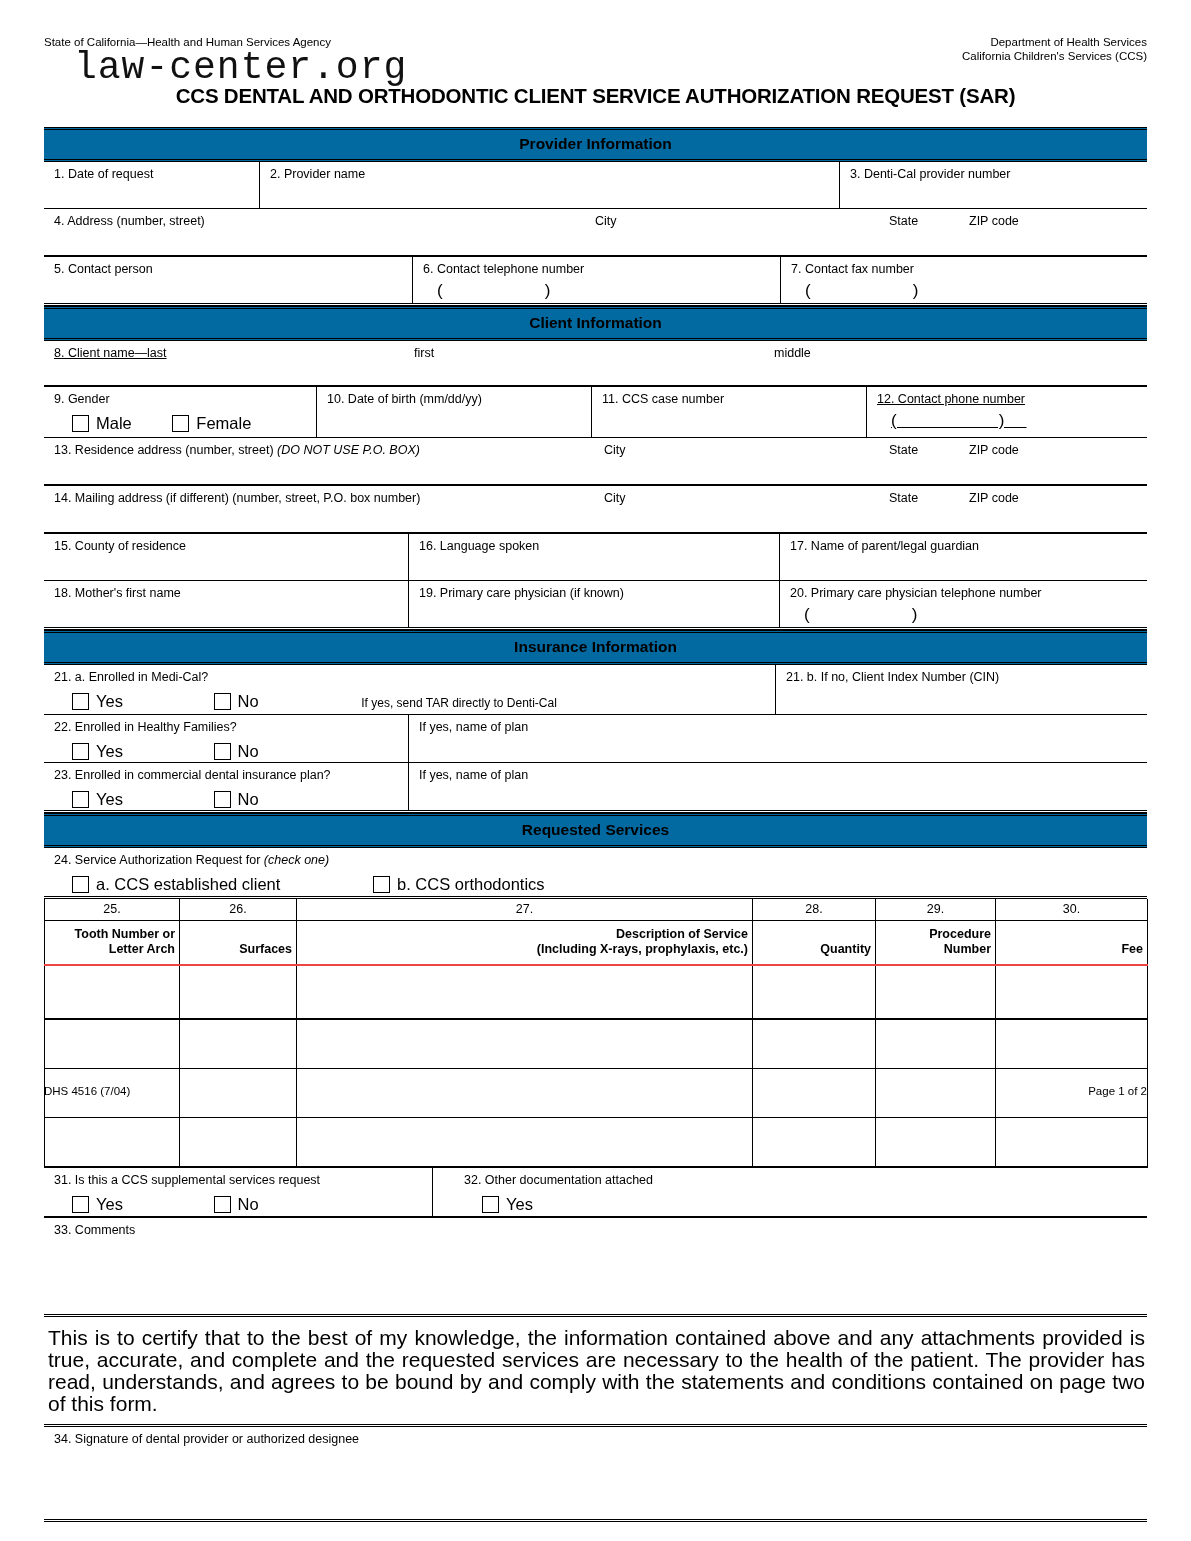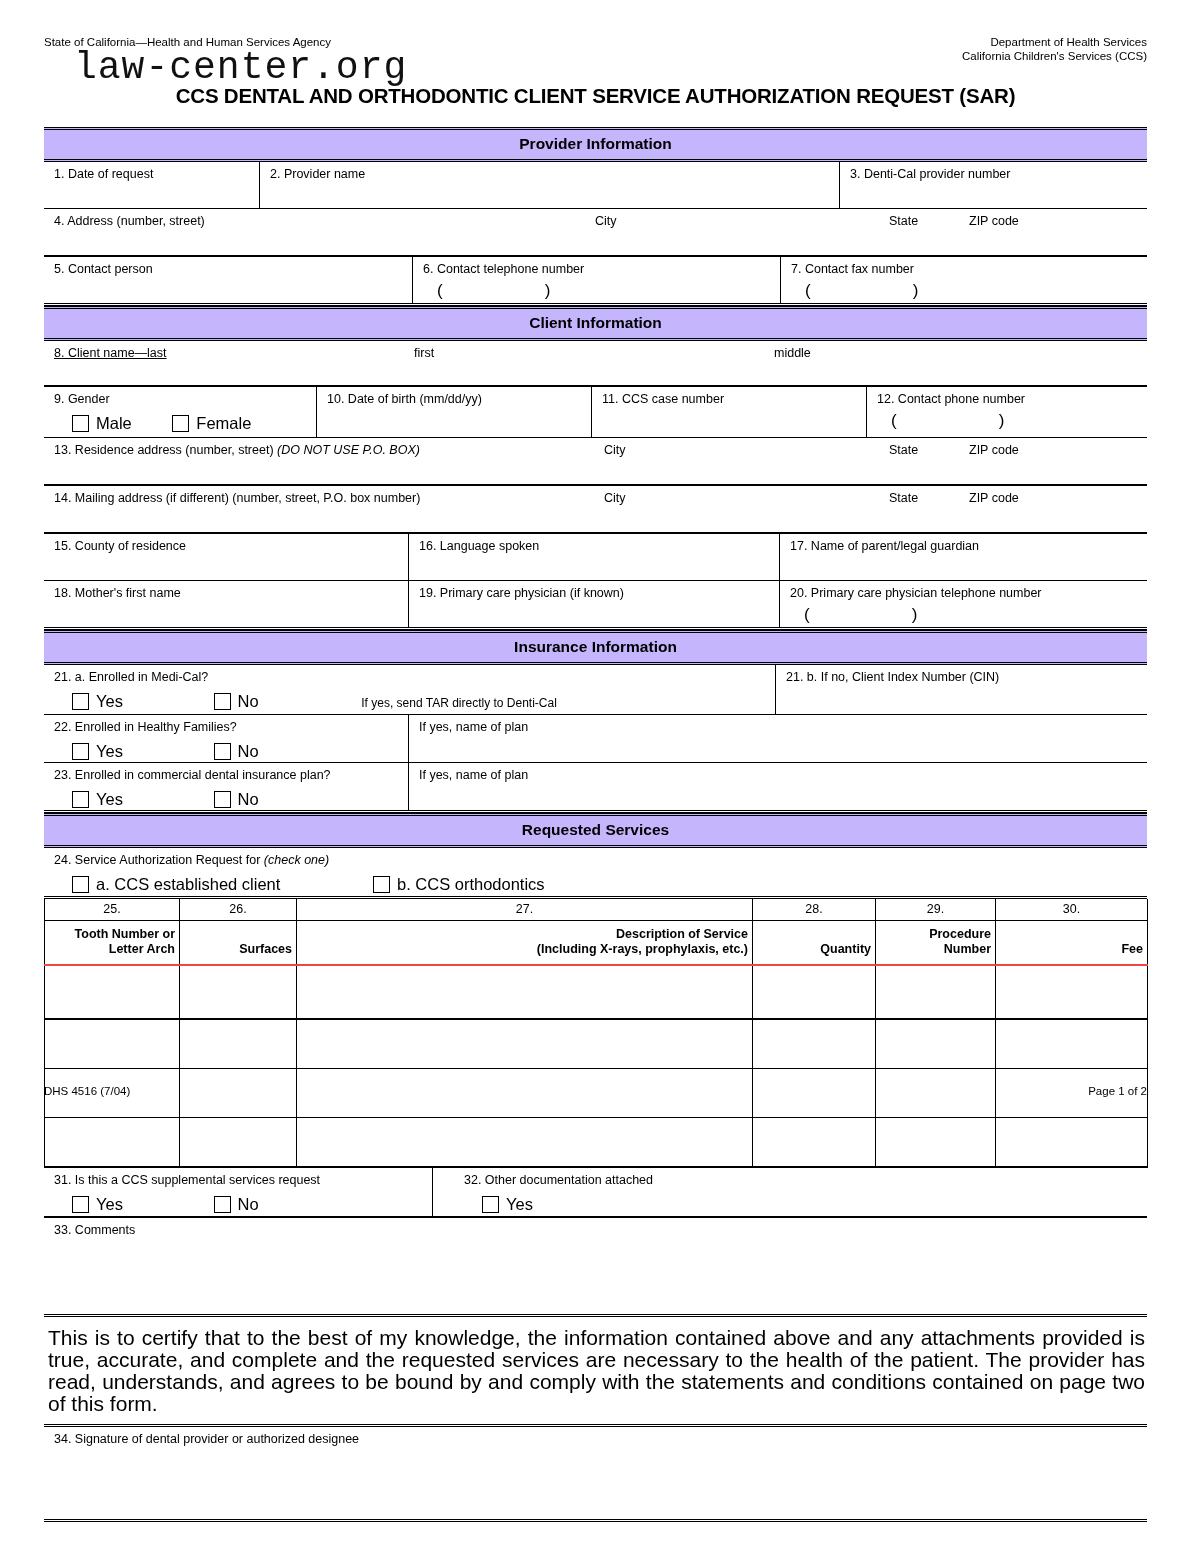--- a/index.html
+++ b/index.html
@@ -22,21 +22,21 @@
     font-size:38px;letter-spacing:1px;color:#111;white-space:nowrap;
   }
   .form-title{
     text-align:center;font-size:20.5px;font-weight:bold;
     margin-top:26px;letter-spacing:-0.2px;
   }
 
   
   .frame{margin-top:19px;}
   .band{
-    background:#c4b5fd;
+    background:#0369a1;
     border-top:3px double #000;
     border-bottom:3px double #000;
     text-align:center;font-weight:bold;font-size:15.5px;
     padding:5px 0 6px;
   }
   .band.first{border-top:3px double #000;}
   .row{display:flex;border-bottom:1px solid #000;position:relative;}
   .row.thick{border-bottom:2px solid #000;}
   .row.dbl{border-bottom:3px double #000;}
   .cell{position:relative;box-sizing:border-box;padding:5px 0 0 10px;min-height:46px;}
@@ -149,21 +149,21 @@
           <span class="opt"><span class="cb"></span><span>Male</span></span>
           <span class="opt"><span class="cb"></span><span>Female</span></span>
         </div>
       </div>
       <div class="cell bl" style="width:275px;">
         <div class="lbl">10.   Date of birth (mm/dd/yy)</div>
       </div>
       <div class="cell bl" style="width:275px;">
         <div class="lbl">11.   CCS case number</div>
       </div>
-      <div class="cell bl" style="flex:1;">
+      <div class="cell bl" style="flex:1;text-decoration:underline;">
         <div class="lbl">12.   Contact phone number</div>
         <div class="paren">(&nbsp;&nbsp;&nbsp;)</div>
       </div>
     </div>
 
     <div class="row thick">
       <div class="cell" style="flex:1;position:relative;">
         <div class="lbl"><span>13.   Residence address (number, street)</span> <span class="ital">(DO NOT USE P.O. BOX)</span></div>
         <div class="sub" style="left:560px;">City</div>
         <div class="sub" style="left:845px;">State</div>

